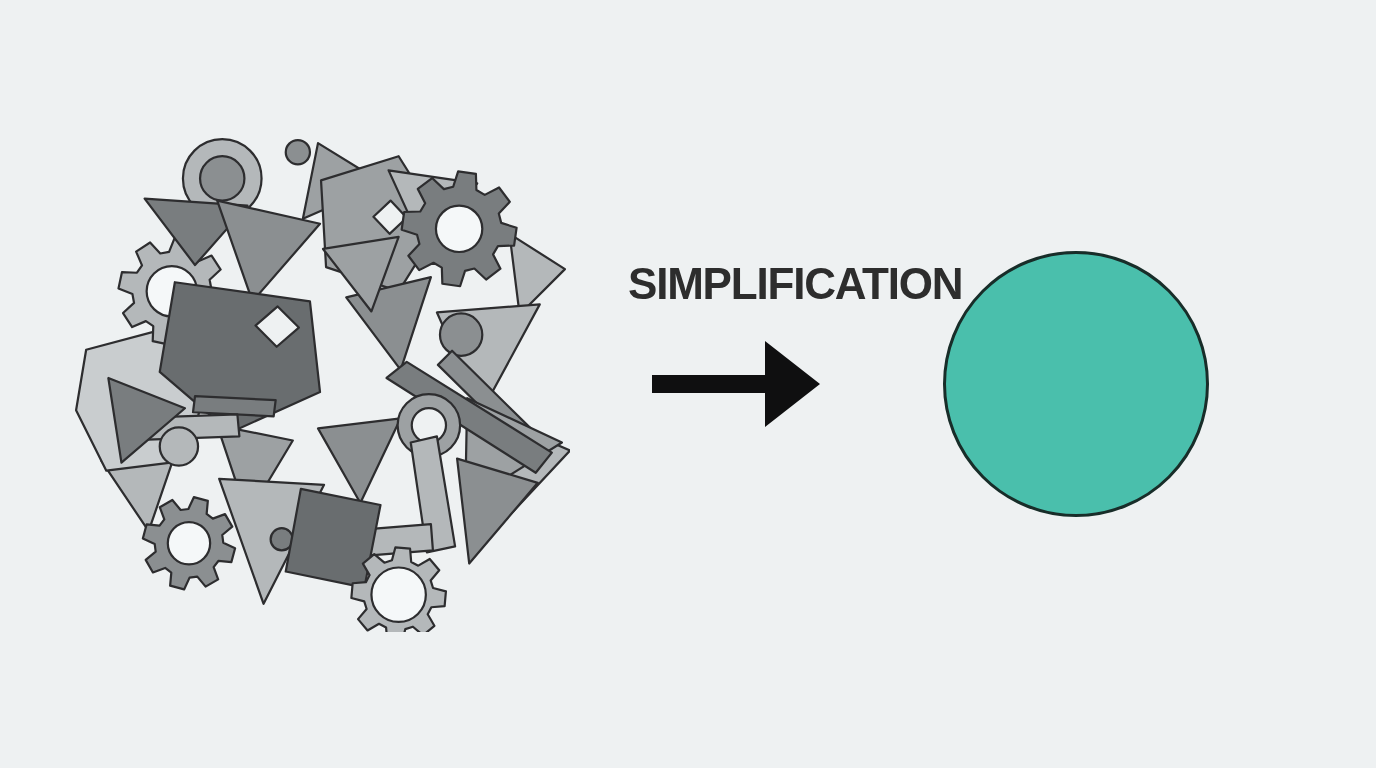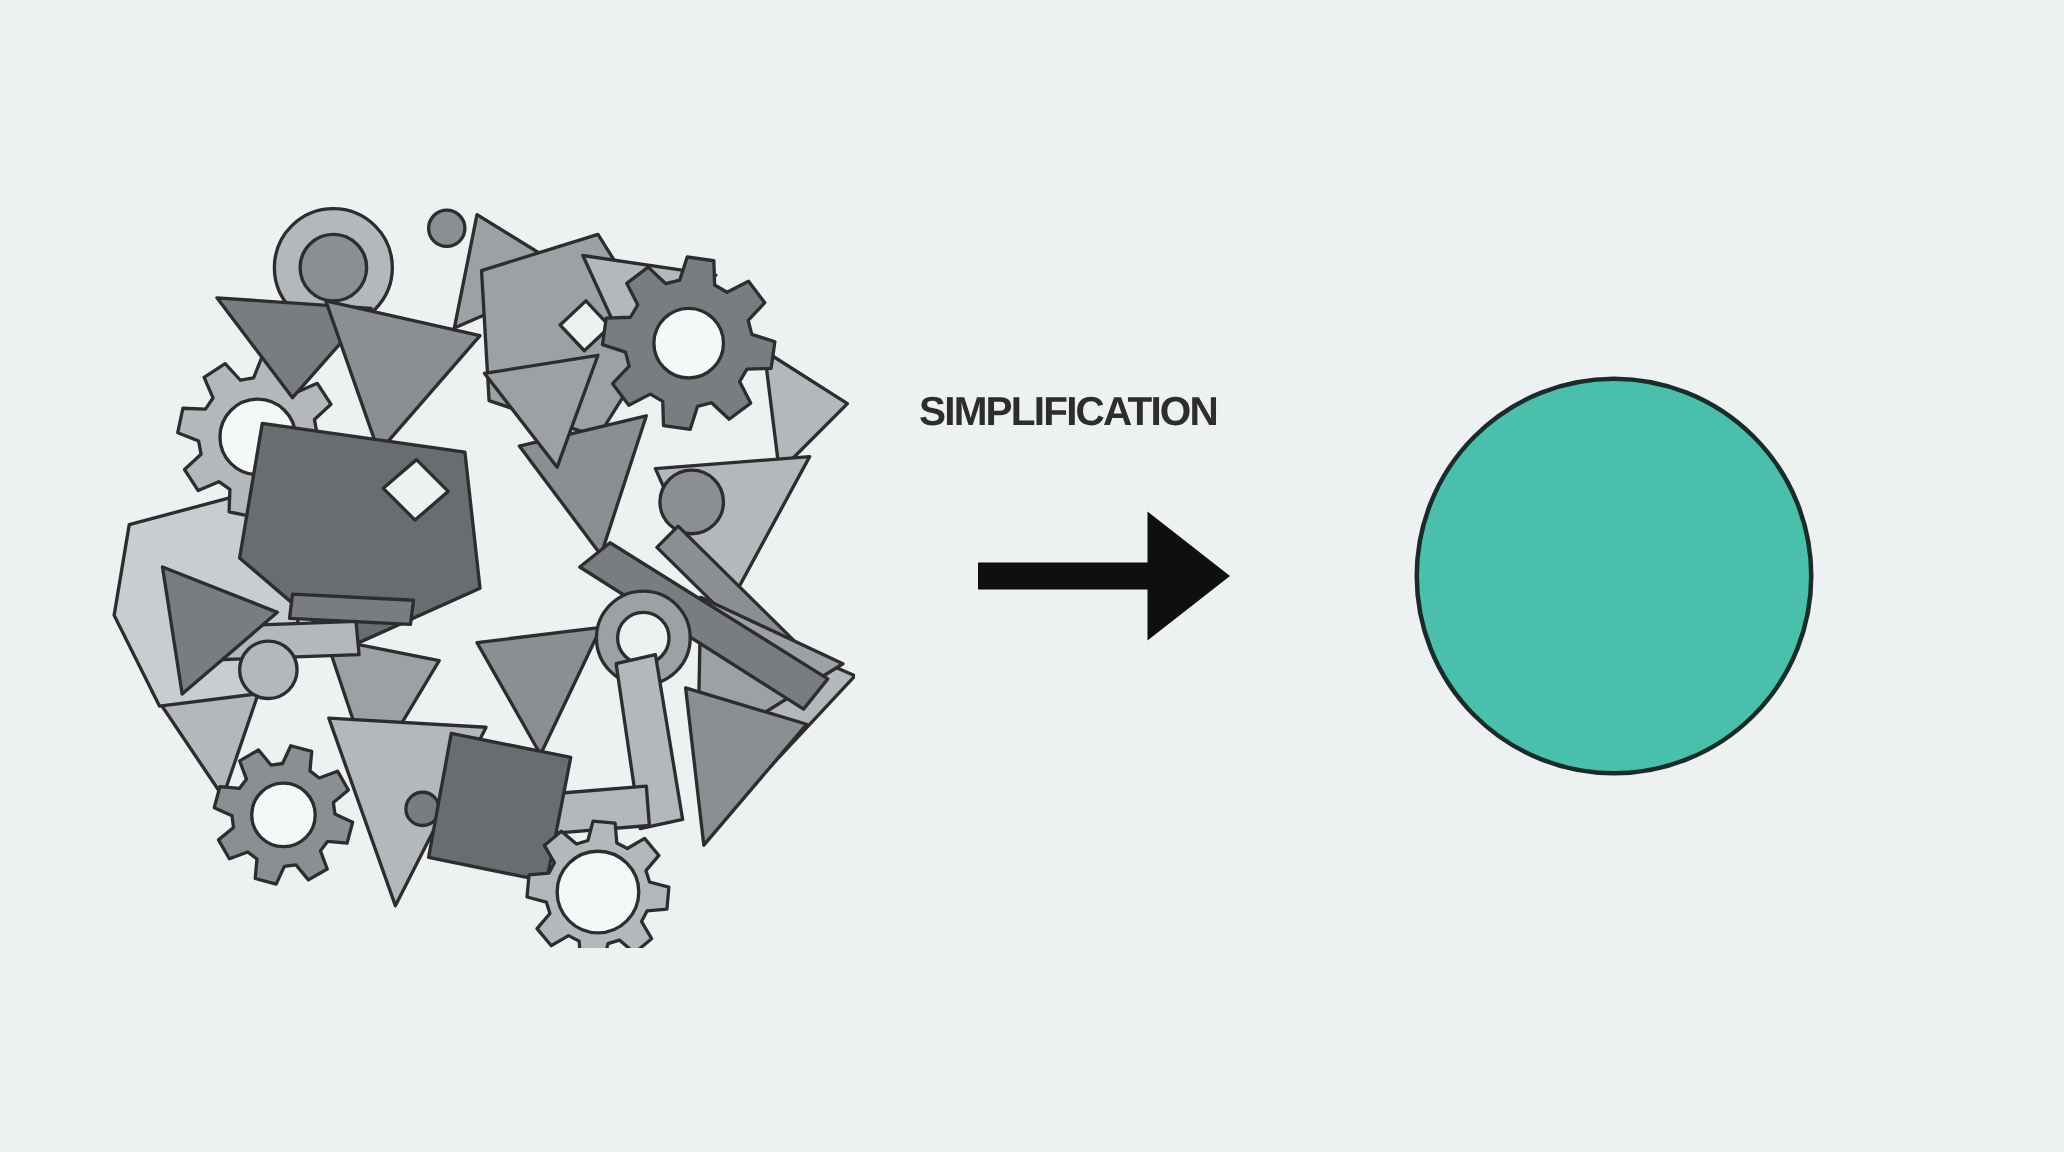--- a/index.html
+++ b/index.html
@@ -10,25 +10,24 @@
   }
   .canvas{
     position:relative;width:1376px;height:768px;
     background:var(--background,#eef1f2);
   }
   .cluster-svg{
     position:absolute;left:66px;top:128px;width:504px;height:504px;
   }
   .cluster-svg *{stroke-linejoin:round;}
   .label{
-    position:absolute;left:572px;top:259px;width:280px;
-    font-size:27px;font-weight:700;letter-spacing:-1.2px;
+    position:absolute;left:628px;top:259px;width:280px;
+    font-size:44px;font-weight:700;letter-spacing:-1.2px;
     color:var(--label-text,#2d2d2d);
     white-space:nowrap;
-    text-align:center;
   }
   .arrow-svg{
     position:absolute;left:648px;top:336px;width:176px;height:96px;
   }
   .simple-circle{
     position:absolute;left:943px;top:251px;width:266px;height:266px;
     border-radius:50%;
     background:var(--teal-circle-fill,#4abfac);
     border:3px solid var(--teal-circle-stroke,#182d29);
     box-sizing:border-box;

